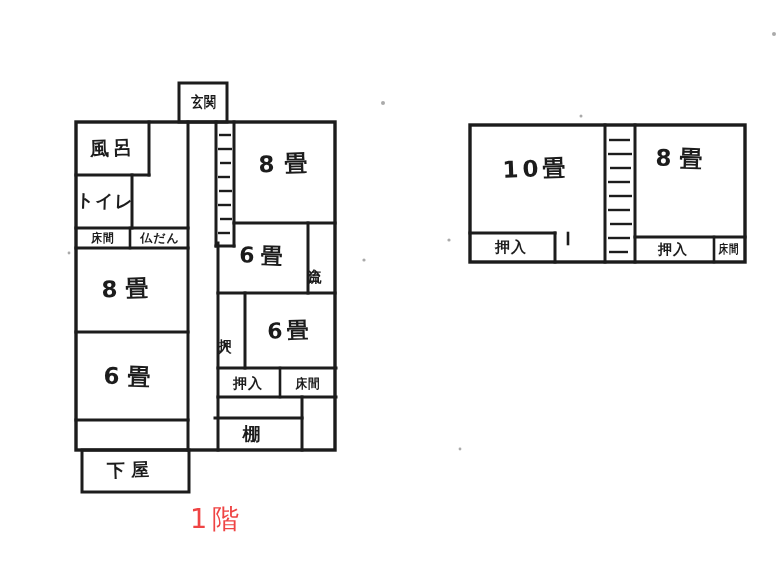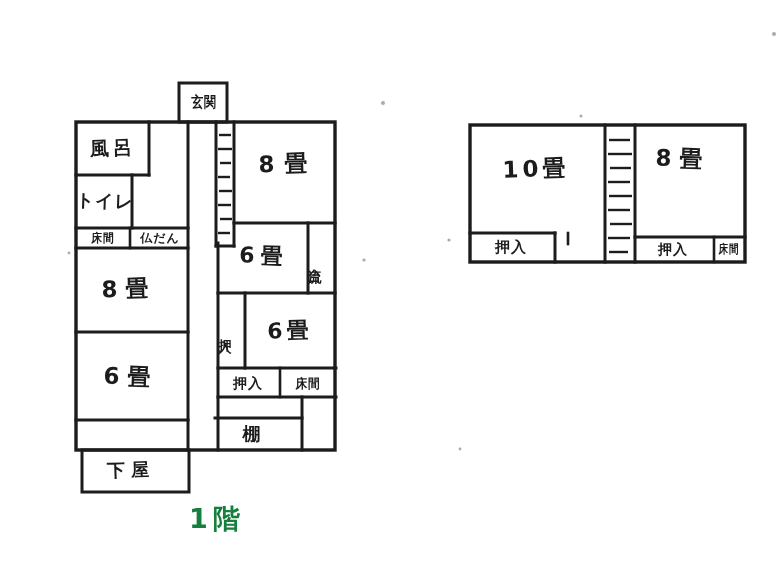--- a/index.html
+++ b/index.html
@@ -26,22 +26,22 @@
   .lbl.squeeze9 { transform: translate(-50%, -50%) scaleX(0.9); }
   .lbl.tilt1 { transform: translate(-50%, -50%) rotate(-2deg); }
   .lbl.tilt2 { transform: translate(-50%, -50%) rotate(2deg); }
   .vert {
     writing-mode: vertical-rl;
     text-orientation: upright;
     letter-spacing: 0;
   }
   .caption {
     position: absolute;
-    color: #15803d;
-    font-weight: 700;
+    color: #ef4444;
+    font-weight: 400;
     transform: translate(-50%, -50%);
     letter-spacing: 5px;
     white-space: nowrap;
   }
 </style>
 </head>
 <body>
 
 <div class="canvas">
 

